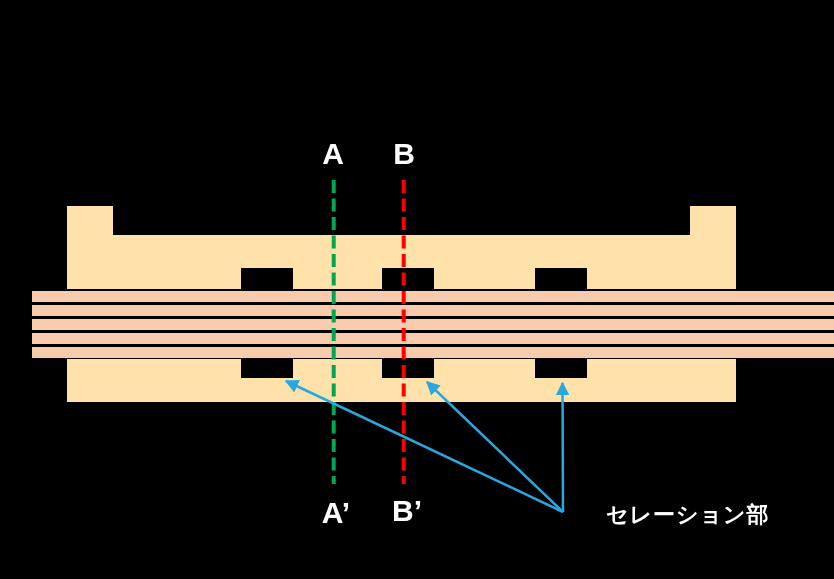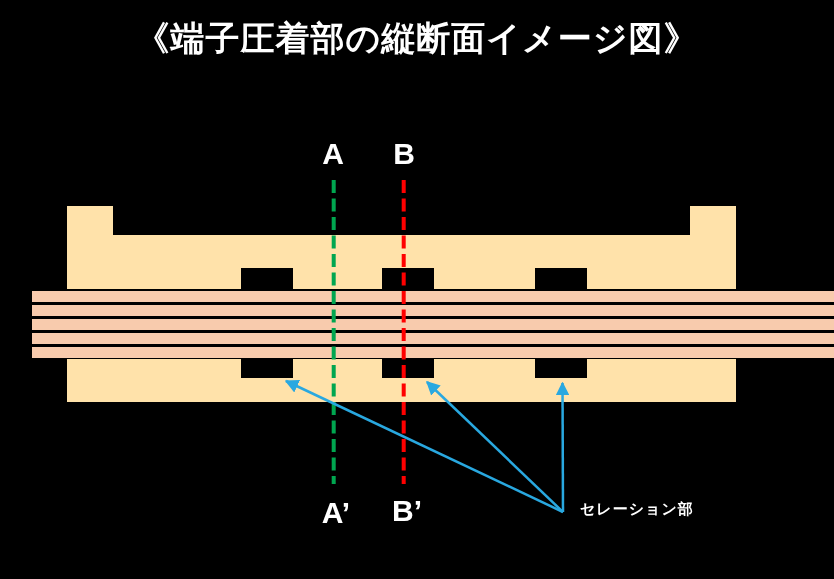--- a/index.html
+++ b/index.html
@@ -9,21 +9,21 @@
     overflow:hidden;
     font-family:"Liberation Sans", sans-serif;
   }
   .txt { position:absolute; color:var(--text,#fff); font-weight:bold; white-space:nowrap; }
   .title { left:0; top:16px; width:834px; text-align:center; font-size:34px; letter-spacing:1px; }
   .sec-label { font-size:30px; transform:translateX(-50%); }
   .lab-a  { left:333px; top:137px; }
   .lab-b  { left:404px; top:137px; }
   .lab-ap { left:336px; top:496px; }
   .lab-bp { left:407px; top:494px; }
-  .serration-label { left:580px; top:500px; font-size:15px; letter-spacing:1px; }
+  .serration-label { left:606px; top:500px; font-size:22px; letter-spacing:1px; }
 
   .shape { position:absolute; background:var(--terminal,#FFE2AA); }
   .top-wall-left  { left:67px;  top:206px; width:46px;  height:83px; }
   .top-wall-right { left:690px; top:206px; width:46px;  height:83px; }
   .top-plate      { left:67px;  top:235px; width:669px; height:54px; }
   .bottom-plate   { left:67px;  top:359px; width:669px; height:43px; }
 
   .notch { position:absolute; background:#000; width:52px; }
   .notch-top    { top:268px; height:21px; }
   .notch-bottom { top:359px; height:19px; }
@@ -37,21 +37,20 @@
   .line-a { stroke:var(--line-a,#00A650); }
   .line-b { stroke:var(--line-b,#FF0000); }
   .arrow-line { stroke:var(--arrow,#29A8E0); fill:none; }
   .arrow-head { fill:var(--arrow,#29A8E0); }
 </style>
 </head>
 <body>
 
 <div class="canvas">
 
-  <div class="txt title">《端子圧着部の縦断面イメージ図》</div>
 
   <div class="shape top-wall-left"></div>
   <div class="shape top-wall-right"></div>
   <div class="shape top-plate"></div>
   <div class="notch notch-top nx1"></div>
   <div class="notch notch-top nx2"></div>
   <div class="notch notch-top nx3"></div>
 
   <div class="strand s1"></div>
   <div class="strand s2"></div>

